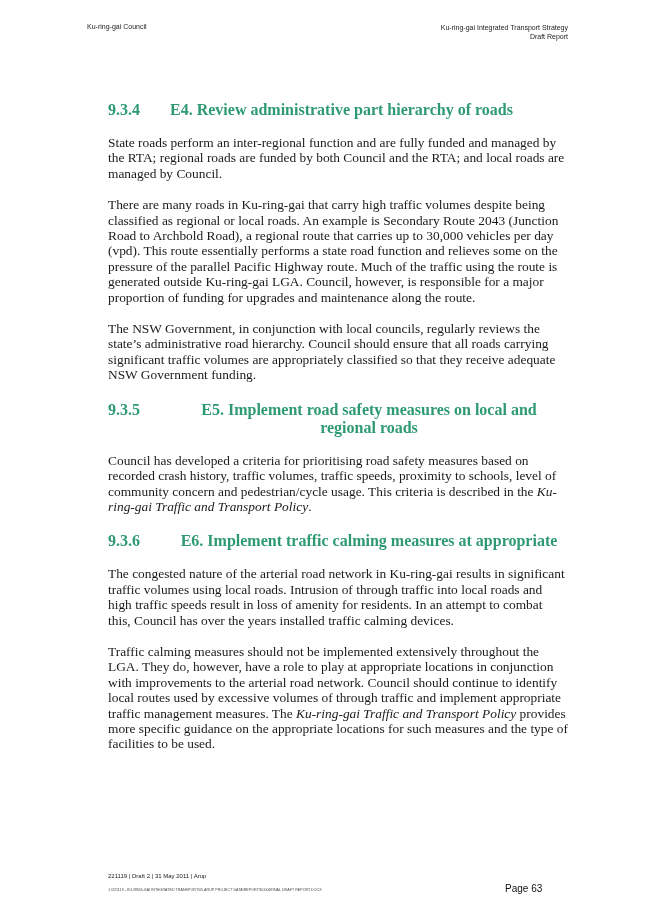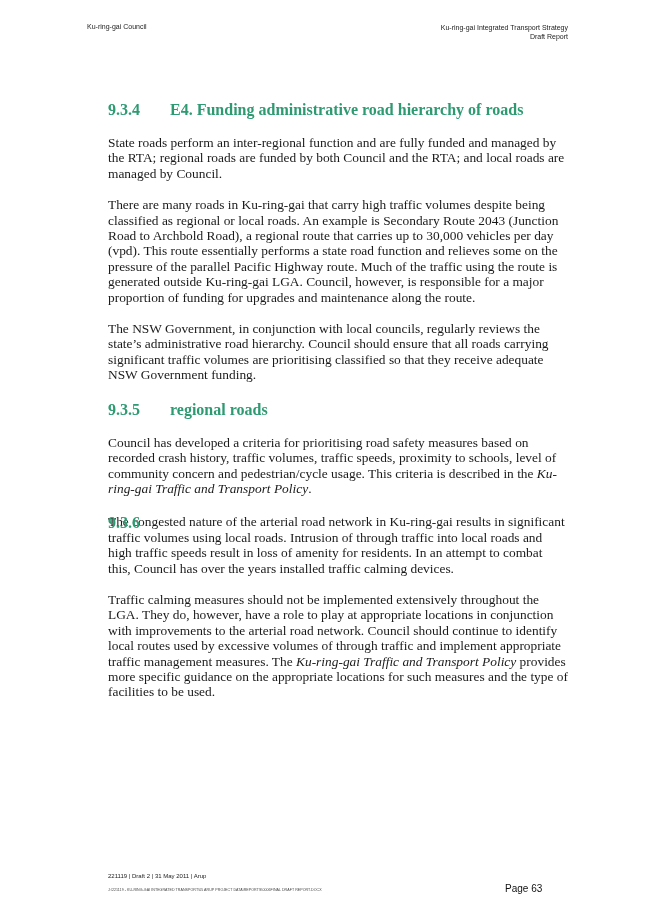--- a/index.html
+++ b/index.html
@@ -5,55 +5,57 @@
   html, body { margin: 0; padding: 0; background: #ffffff; }
   body { width: 649px; height: 920px; position: relative; overflow: hidden; }
   .page { position: absolute; left: 0; top: 8px; width: 612px; height: 920px; background: #fff; }
   .hdr-left { position: absolute; left: 87px; top: 15px; font-family: "Liberation Sans", sans-serif; font-size: 7px; color: #222; }
   .hdr-right { position: absolute; right: 213px; top: 15px; width: 300px; text-align: right; font-family: "Liberation Sans", sans-serif; font-size: 7px; line-height: 9px; color: #222; }
   .hdr-right { right: 213px; }
   .content { position: absolute; left: 108px; top: 93px; width: 460px; font-family: "Liberation Serif", serif; color: #1a1a1a; }
   .heading { position: relative; color: #2e9a72; font-weight: bold; font-size: 16px; line-height: 18px; margin: 0 0 9px 0; padding-left: 62px; }
   .heading .num { position: absolute; left: 0; top: 0; }
   p.body { font-size: 13.4px; line-height: 15.4px; margin: 16px 0 8px 0; }
-  .gap-before { margin-top: 18px !important; }
+  .gap-before { margin-top: 18px !important; text-align: center; }
   em { font-style: italic; }
   .footer-l1 { position: absolute; left: 108px; top: 865px; font-family: "Liberation Sans", sans-serif; font-size: 6px; color: #222; }
   .footer-l2 { position: absolute; left: 108px; top: 880px; font-family: "Liberation Sans", sans-serif; font-size: 3.6px; color: #444; letter-spacing: 0.05px; }
   .footer-page { position: absolute; left: 505px; top: 875px; font-family: Liberation Sans, sans-serif; font-size: 10px; color: #111; }
 </style>
 </head>
 <body>
 
 <div class="page">
 
   <div class="hdr-left">Ku-ring-gai Council</div>
   <div class="hdr-right" style="right:auto; left:268px;">
     <div>Ku-ring-gai Integrated Transport Strategy</div>
     <div>Draft Report</div>
   </div>
 
   <div class="content">
 
     <div class="heading">
       <span class="num">9.3.4</span>
-      <div>E4. Funding administrative road hierarchy of roads</div>
+      <div>E4. Review administrative part hierarchy of roads</div>
     </div>
     <p class="body">State roads perform an inter-regional function and are fully funded and managed by the RTA; regional roads are funded by both Council and the RTA; and local roads are managed by Council.</p>
     <p class="body">There are many roads in Ku-ring-gai that carry high traffic volumes despite being classified as regional or local roads. An example is Secondary Route 2043 (Junction Road to Archbold Road), a regional route that carries up to 30,000 vehicles per day (vpd). This route essentially performs a state road function and relieves some on the pressure of the parallel Pacific Highway route. Much of the traffic using the route is generated outside Ku-ring-gai LGA. Council, however, is responsible for a major proportion of funding for upgrades and maintenance along the route.</p>
-    <p class="body">The NSW Government, in conjunction with local councils, regularly reviews the state’s administrative road hierarchy. Council should ensure that all roads carrying significant traffic volumes are prioritising classified so that they receive adequate NSW Government funding.</p>
+    <p class="body">The NSW Government, in conjunction with local councils, regularly reviews the state’s administrative road hierarchy. Council should ensure that all roads carrying significant traffic volumes are appropriately classified so that they receive adequate NSW Government funding.</p>
 
     <div class="heading gap-before" style="margin-top:18px;">
       <span class="num">9.3.5</span>
+      <div>E5. Implement road safety measures on local and</div>
       <div>regional roads</div>
     </div>
     <p class="body"><span>Council has developed a criteria for prioritising road safety measures based on recorded crash history, traffic volumes, traffic speeds, proximity to schools, level of community concern and pedestrian/cycle usage. This criteria is described in the </span><em>Ku-ring-gai Traffic and Transport Policy</em><span>.</span></p>
 
     <div class="heading gap-before" style="margin-top:18px;">
       <span class="num">9.3.6</span>
+      <div>E6. Implement traffic calming measures at appropriate</div>
     </div>
     <p class="body">The congested nature of the arterial road network in Ku-ring-gai results in significant traffic volumes using local roads. Intrusion of through traffic into local roads and high traffic speeds result in loss of amenity for residents. In an attempt to combat this, Council has over the years installed traffic calming devices.</p>
     <p class="body"><span>Traffic calming measures should not be implemented extensively throughout the LGA. They do, however, have a role to play at appropriate locations in conjunction with improvements to the arterial road network. Council should continue to identify local routes used by excessive volumes of through traffic and implement appropriate traffic management measures. The </span><em>Ku-ring-gai Traffic and Transport Policy</em><span> provides more specific guidance on the appropriate locations for such measures and the type of facilities to be used.</span></p>
 
   </div>
 
   <div class="footer-l1">221119 | Draft 2 | 31 May 2011 | Arup</div>
   <div class="footer-l2">J:\221119 - KU-RING-GAI INTEGRATED TRANSPORT\05 ARUP PROJECT DATA\REPORTS\0006FINAL DRAFT REPORT.DOCX</div>
   <div class="footer-page">Page 63</div>
 

